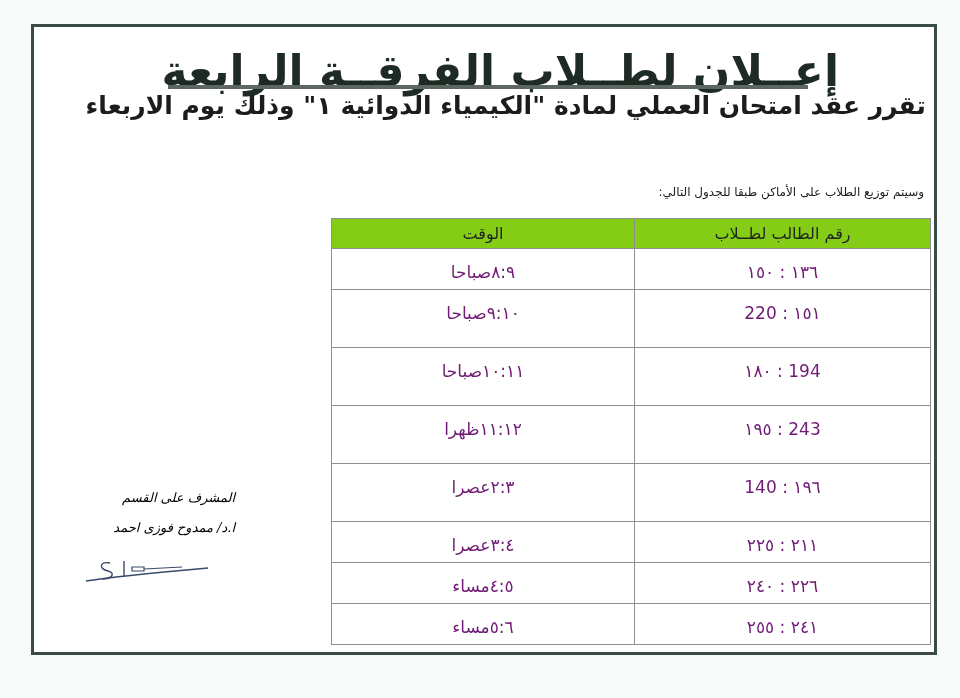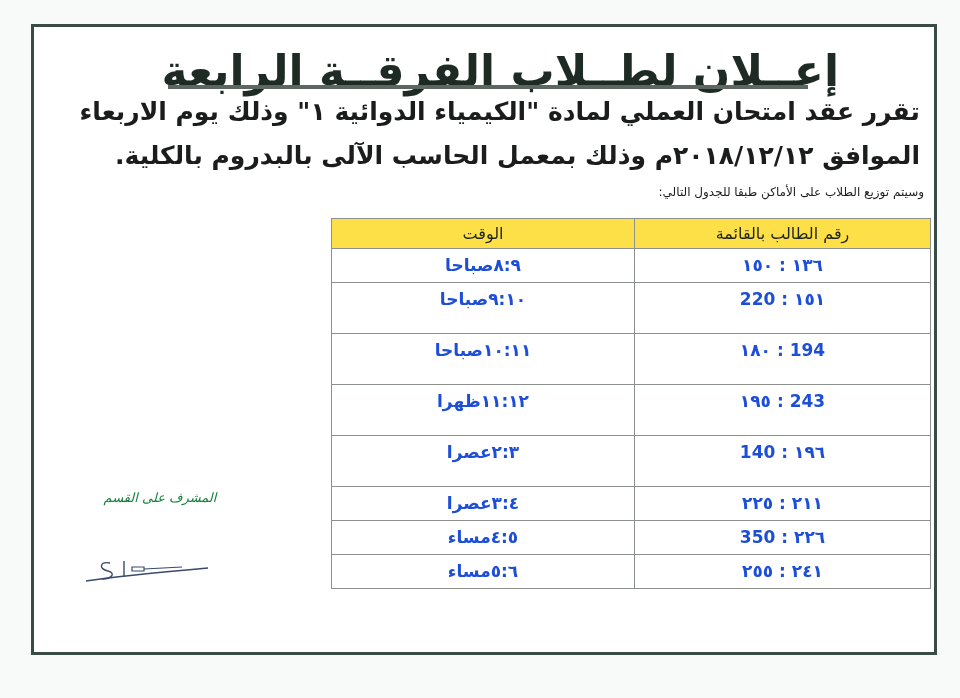--- a/index.html
+++ b/index.html
@@ -25,72 +25,71 @@
   .title-underline {
     position:absolute; left:134px; top:58px; width:640px; height:4px;
     background:#5d6762;
   }
   .intro {
     position:absolute; right:8px; top:60px; width:820px;
     direction:rtl; text-align:right;
     font-family:"DejaVu Sans", sans-serif; font-weight:bold;
     font-size:25px; line-height:38px; color:#1a1d1b;
   }
-  .intro p { margin:6px; white-space:nowrap; }
+  .intro p { margin:0; white-space:nowrap; }
   .dist-line {
     position:absolute; right:10px; top:153px; width:460px;
     direction:rtl; text-align:right;
     font-family:"DejaVu Sans", sans-serif;
     font-size:12px; line-height:24px; color:#1a1d1b; white-space:nowrap;
   }
   table.schedule {
     position:absolute; left:297px; top:191px; width:600px;
     border-collapse:collapse; direction:rtl;
     font-family:"DejaVu Sans", sans-serif;
   }
   table.schedule th, table.schedule td {
     border:1.5px solid #8c918e; text-align:center; padding:0;
   }
   table.schedule th {
-    background:#fde047; font-weight:normal; font-size:16px; height:29px; color:#1e2320;
+    background:#84cc16; font-weight:normal; font-size:16px; height:29px; color:#1e2320;
   }
-  table.schedule td { font-size:17px; font-weight:bold; color:#1d4ed8; vertical-align:top; padding-top:6px; }
+  table.schedule td { font-size:17px; font-weight:normal; color:#701a75; vertical-align:top; padding-top:13px; }
   table.schedule td.range { width:295px; letter-spacing:2px; }
   tr.h32 td { height:27px; }
   tr.h49 td { height:44px;margin-top:44px; }
   .signature {
     position:absolute; left:50px; top:462px; width:150px;
-    direction:rtl; text-align:center;
+    direction:rtl; 
     font-family:"DejaVu Serif", serif; font-style:italic;
-    font-size:13px; line-height:30px; color:#15803d;
+    font-size:13px; line-height:30px; color:#000000;
   }
   .signature div { white-space:nowrap; }
   .sig-mark {
     position:absolute; left:52px; top:530px; width:130px; height:30px;
   }
 </style>
 </head>
 <body>
 
 <div class="page-frame">
   <div class="title">إعــلان لطــلاب الفرقــة الرابعة</div>
   <div class="title-underline"></div>
 
   <div class="intro">
     <p>تقرر عقد امتحان العملي لمادة "الكيمياء الدوائية ١" وذلك يوم الاربعاء</p>
-    <p>الموافق ٢٠١٨/١٢/١٢م وذلك بمعمل الحاسب الآلى بالبدروم بالكلية.</p>
   </div>
 
   <div class="dist-line">وسيتم توزيع الطلاب على الأماكن طبقا للجدول التالي:</div>
 </div>
 
 <table class="schedule" style="left:331px; top:218px;">
   <thead>
     <tr>
-      <th>رقم الطالب بالقائمة</th>
+      <th>رقم الطالب لطــلاب</th>
       <th>الوقت</th>
     </tr>
   </thead>
   <tbody>
     <tr class="h32">
       <td class="range">١٣٦ : ١٥٠</td>
       <td>٨:٩صباحا</td>
     </tr>
     <tr class="h49">
       <td class="range">١٥١ : 220</td>
@@ -106,32 +105,33 @@
     </tr>
     <tr class="h49">
       <td class="range">١٩٦ : 140</td>
       <td>٢:٣عصرا</td>
     </tr>
     <tr class="h32">
       <td class="range">٢١١ : ٢٢٥</td>
       <td>٣:٤عصرا</td>
     </tr>
     <tr class="h32">
-      <td class="range">٢٢٦ : 350</td>
+      <td class="range">٢٢٦ : ٢٤٠</td>
       <td>٤:٥مساء</td>
     </tr>
     <tr class="h32">
       <td class="range">٢٤١ : ٢٥٥</td>
       <td>٥:٦مساء</td>
     </tr>
   </tbody>
 </table>
 
 <div class="signature" style="left:85px; top:483px;">
   <div>المشرف على القسم</div>
+  <div>ا.د/ ممدوح فوزى احمد</div>
 </div>
 
 <svg class="sig-mark" viewBox="0 0 130 30" style="left:82px; top:555px;">
   <path d="M4 26 C 30 22, 70 18, 126 13" stroke="#3a4a6a" stroke-width="1.4" fill="none"></path>
   <path d="M28 8 C 18 6, 16 14, 26 16 C 34 18, 30 24, 20 24" stroke="#3a4a6a" stroke-width="1.4" fill="none"></path>
   <path d="M42 6 L 42 22" stroke="#3a4a6a" stroke-width="1.4" fill="none"></path>
   <path d="M50 12 L 62 12 L 62 16 L 50 16 Z" stroke="#3a4a6a" stroke-width="1.2" fill="none"></path>
   <path d="M62 14 L 100 12" stroke="#3a4a6a" stroke-width="1.2" fill="none"></path>
 </svg>
 

